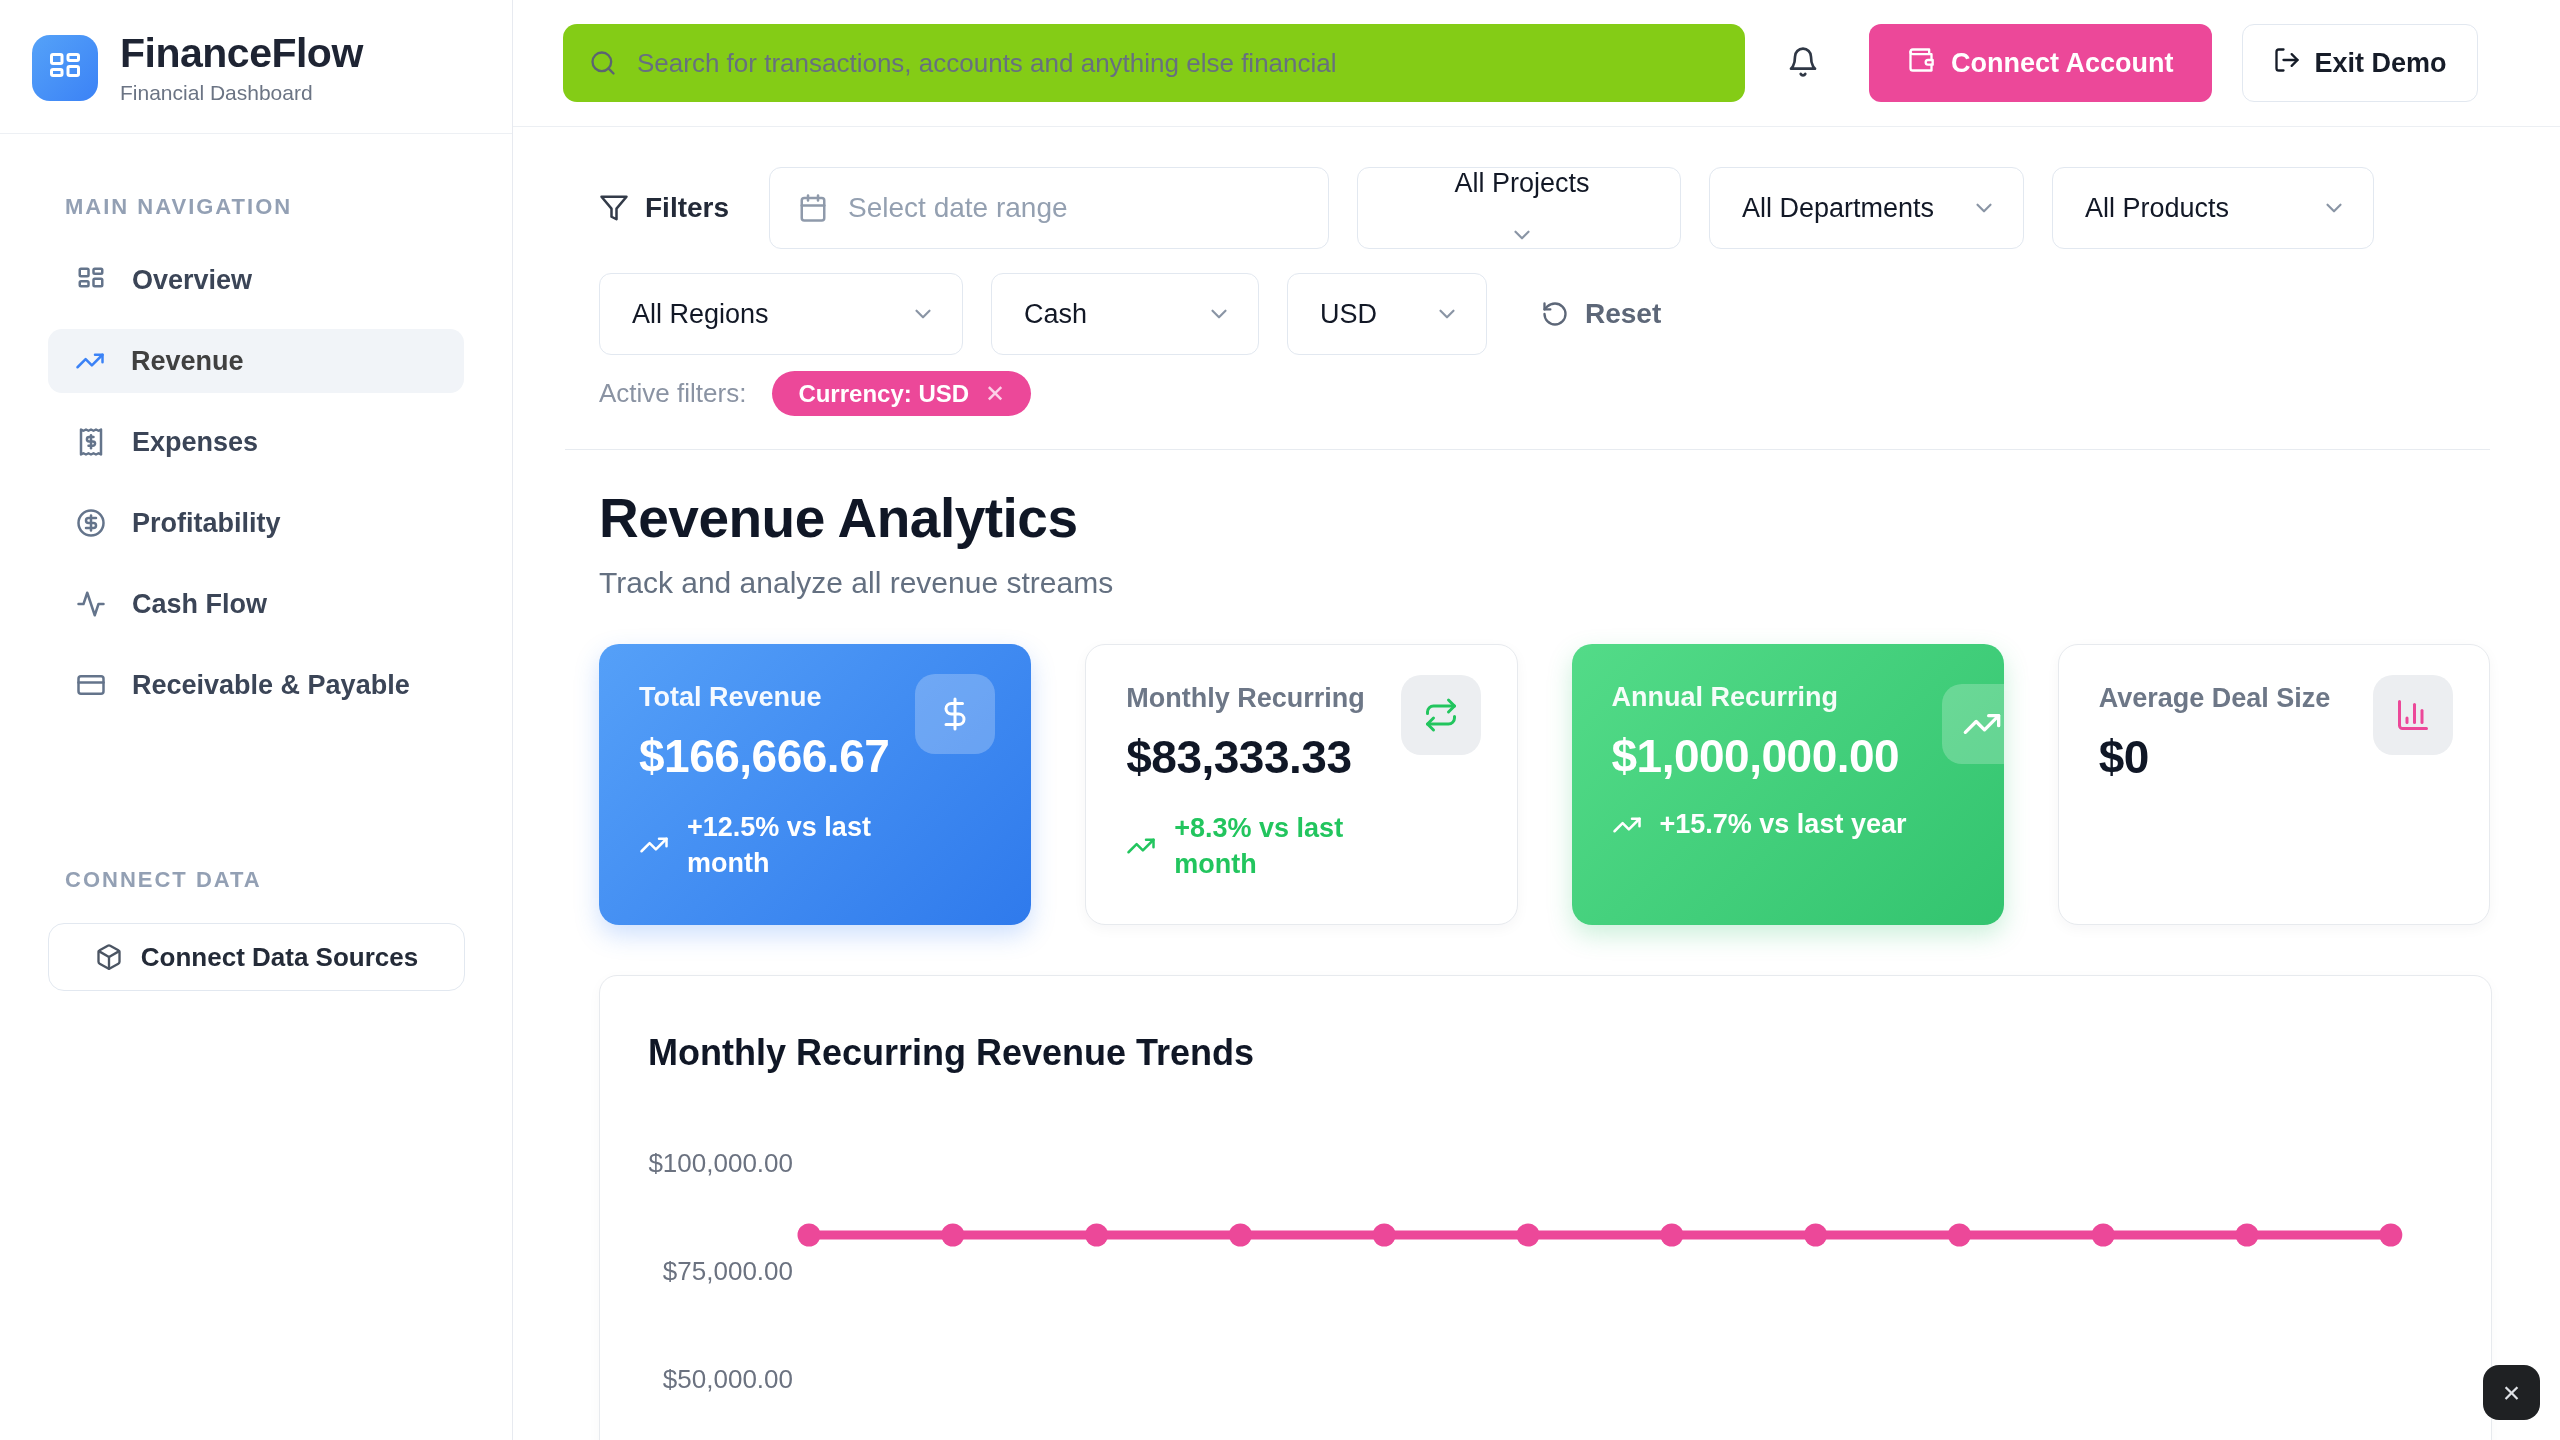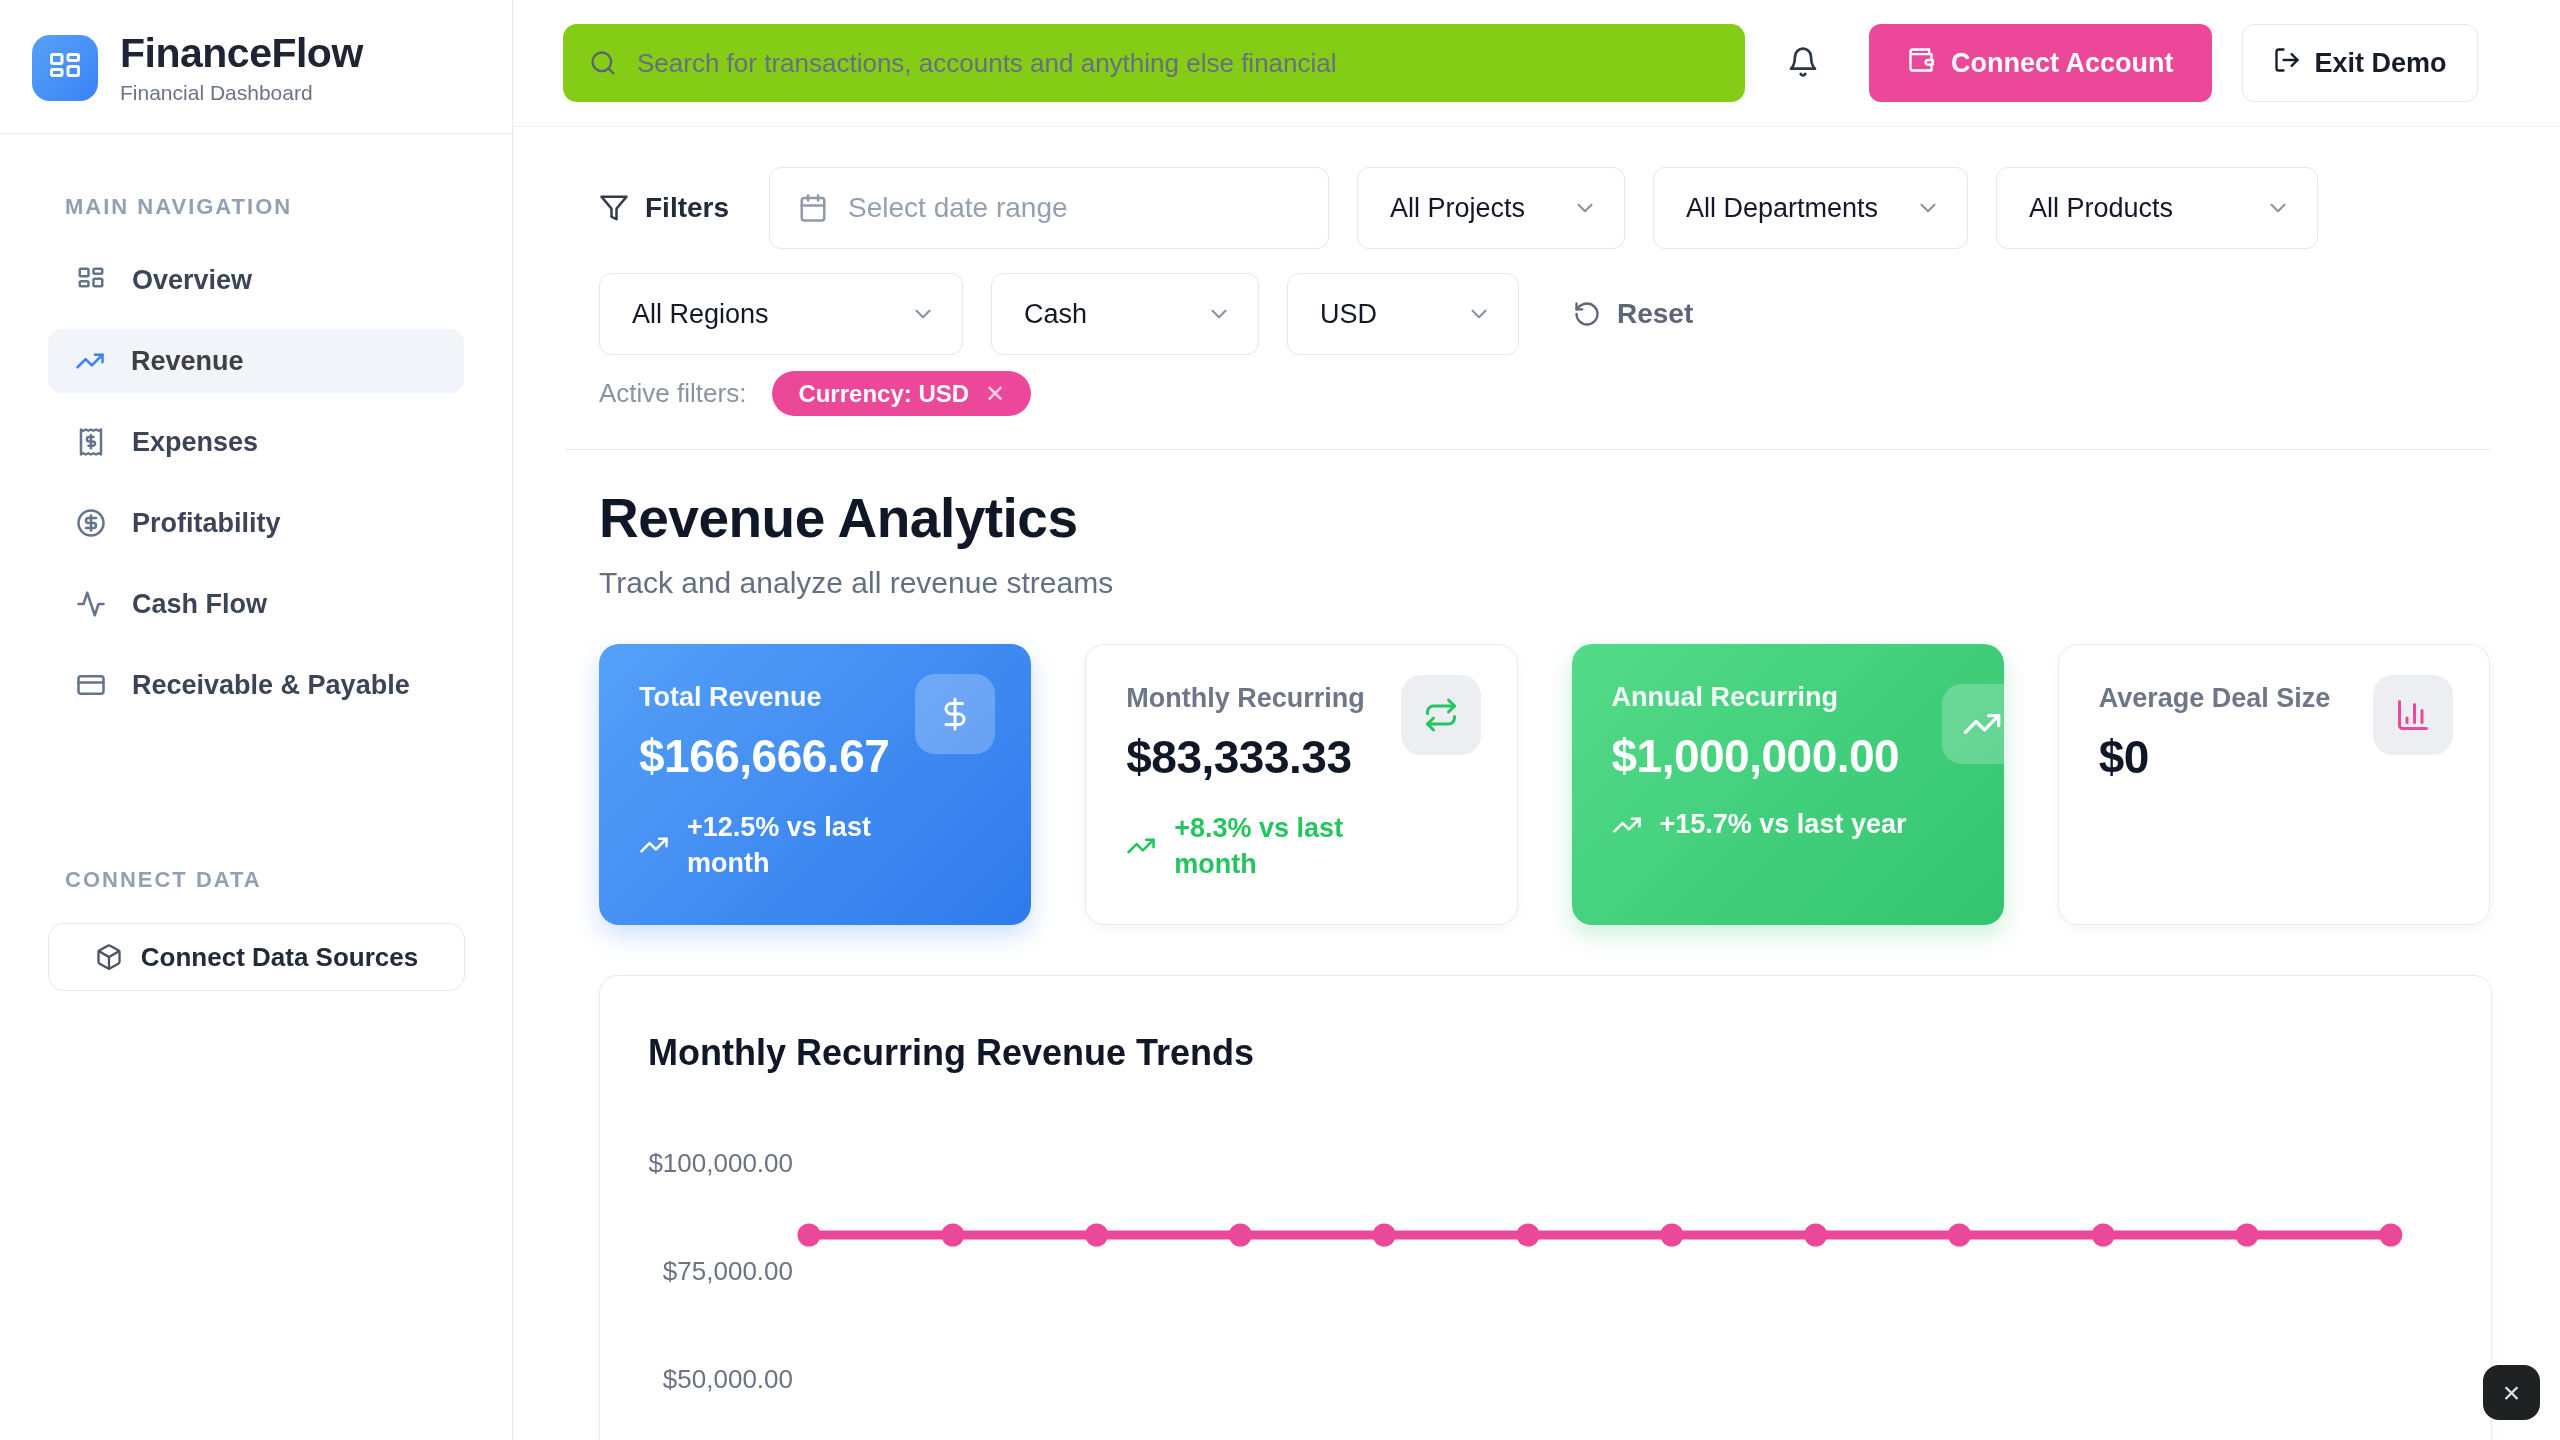--- a/index.html
+++ b/index.html
@@ -57,22 +57,22 @@
   .row2 { margin-top:24px; }
   .filters-label { display:flex; align-items:center; gap:16px; font-size:28px; font-weight:700;
     color:#232a38; margin-right:12px; }
   .filters-label .nicon { color:#333b49; display:flex; }
   .field { height:82px; border:1px solid #e2e8f0; border-radius:12px; background:#fff;
     display:flex; align-items:center; cursor:pointer; }
   .date-field { width:560px; padding:0 28px; gap:20px; color:#94a0b1; font-size:28px; }
   .date-field .nicon { color:#8f9aab; display:flex; }
   .dropdown { justify-content:space-between; padding:0 26px 0 32px; font-size:27px; color:#121826; }
   .dropdown .chev { color:#8a95a5; display:flex; }
-  .dd-projects { width:268px; } .dd-departments { width:315px; } .dd-products { width:322px; }
-  .dd-regions { width:364px; } .dd-cash { width:268px; } .dd-currency { width:232px; }
+  .dd-projects { width:324px;flex-direction:column; } .dd-departments { width:315px; } .dd-products { width:322px; }
+  .dd-regions { width:364px; } .dd-cash { width:268px; } .dd-currency { width:200px; }
   .reset-btn { display:flex; align-items:center; gap:16px; background:none; border:none;
     cursor:pointer; font-size:28px; font-weight:600; color:#5d6778; font-family:inherit; margin-left:26px; }
   .reset-btn .nicon { display:flex; color:#5d6778; }
   .active-row { display:flex; align-items:center; gap:26px; margin-top:16px; padding-left:34px; }
   .active-label { font-size:26px; color:#8a93a3; }
   .chip { height:45px; border-radius:23px; background:var(--pink,#ec4899); color:#fff;
     display:flex; align-items:center; gap:16px; padding:0 26px; font-size:24px; font-weight:700;
     border:none; cursor:pointer; font-family:inherit; }
   .chip .x { font-size:24px; font-weight:400; color:#fbd0e7; cursor:pointer; }
   .divider { border:none; border-top:1px solid #e7ebf0; margin-top:33px; }

